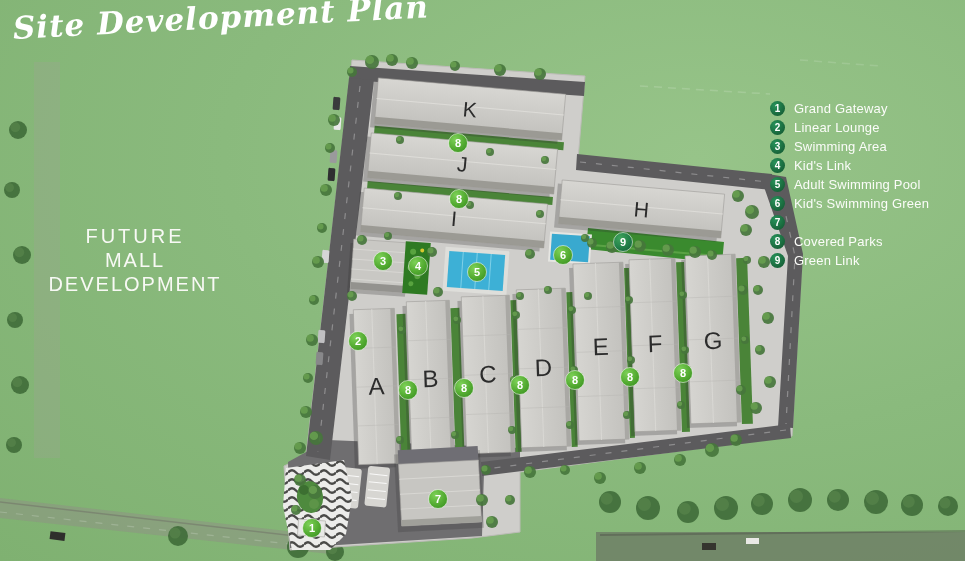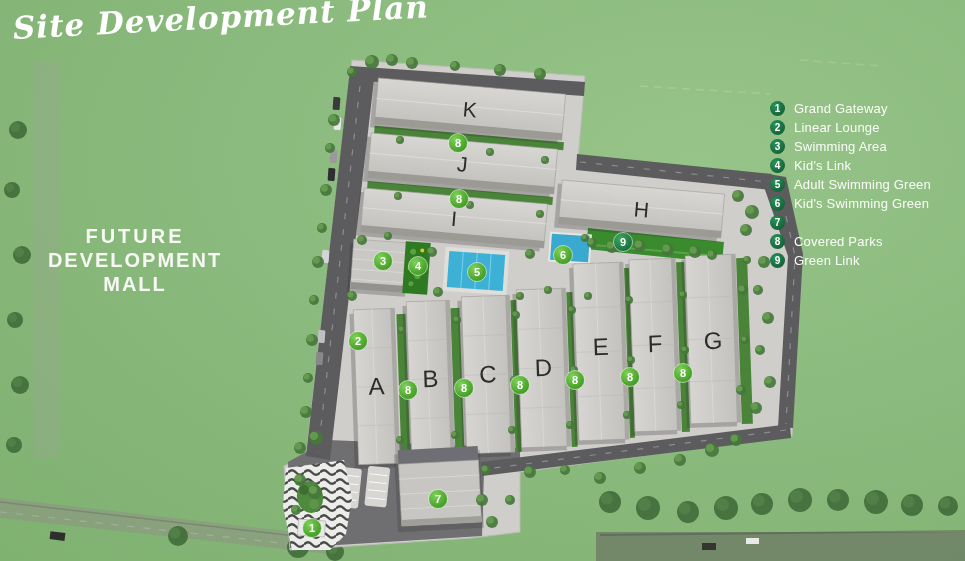--- a/index.html
+++ b/index.html
@@ -3,21 +3,21 @@
 <meta charset="utf-8">
 <style>
   html,body{margin:0;padding:0;background:#6b9a60;font-family:"Liberation Sans",sans-serif;}
   .stage{position:relative;width:965px;height:561px;overflow:hidden;
          background:radial-gradient(ellipse at 72% 28%, #97c489 0%, #8aba7d 48%, #7fb171 100%);}
   .stage svg{position:absolute;left:0;top:0;}
   .script-title{position:absolute;left:12px;top:10px;margin:0;color:#ffffff;
     font-family:"DejaVu Serif",serif;font-style:italic;font-weight:bold;font-size:31px;
     letter-spacing:1px;transform:rotate(-3deg);transform-origin:left top;white-space:nowrap;}
   .future-block{position:absolute;left:25px;top:224px;width:220px;text-align:center;color:#f8f9f5;}
-  .future-block .ln{font-size:20px;letter-spacing:3px;line-height:24px;font-weight:bold;}
+  .future-block .ln{font-size:20px;letter-spacing:3px;line-height:24px;}
   .future-block .ln2{letter-spacing:2px;}
   .future-block .logo-wrap{margin:8px auto 6px auto;width:66px;height:66px;}
   .legend{position:absolute;left:770px;top:99px;}
   .legend-row{display:flex;align-items:center;height:19px;}
   .legend-badge{width:15px;height:15px;border-radius:50%;flex:0 0 15px;
     background:radial-gradient(circle at 35% 30%, #27925a, #176238 75%);
     color:#fff;font-size:10px;font-weight:bold;display:flex;align-items:center;justify-content:center;
     margin-right:9px;line-height:1;}
   .legend-label{color:#fbfcf9;font-size:13px;letter-spacing:.2px;white-space:nowrap;}
 </style>
@@ -566,22 +566,22 @@
           <circle cx="623" cy="242" r="9.5" fill="url(#markerGradDark)" stroke="rgba(255,255,255,0.55)" stroke-width="1"></circle>
           <text x="623" y="246" text-anchor="middle" fill="#ffffff" font-weight="bold" font-family="Liberation Sans, sans-serif" font-size="11">9</text>
         </g>
       </g>
   </svg>
 
   <h1 class="script-title">Site Development Plan</h1>
 
   <div class="future-block">
     <div class="ln">FUTURE</div>
+    <div class="ln ln2">MALL</div>
     <div class="ln ln2">DEVELOPMENT</div>
-    <div class="ln ln2">MALL</div>
   </div>
 
   <div class="legend" id="legend">
       <div class="legend-row">
         <span class="legend-badge">1</span>
         <span class="legend-label">Grand Gateway</span>
       </div>
       <div class="legend-row">
         <span class="legend-badge">2</span>
         <span class="legend-label">Linear Lounge</span>
@@ -589,21 +589,21 @@
       <div class="legend-row">
         <span class="legend-badge">3</span>
         <span class="legend-label">Swimming Area</span>
       </div>
       <div class="legend-row">
         <span class="legend-badge">4</span>
         <span class="legend-label">Kid's Link</span>
       </div>
       <div class="legend-row">
         <span class="legend-badge">5</span>
-        <span class="legend-label">Adult Swimming Green</span>
+        <span class="legend-label">Adult Swimming Pool</span>
       </div>
       <div class="legend-row">
         <span class="legend-badge">6</span>
         <span class="legend-label">Kid's Swimming Green</span>
       </div>
       <div class="legend-row">
         <span class="legend-badge">7</span>
       </div>
       <div class="legend-row">
         <span class="legend-badge">8</span>

